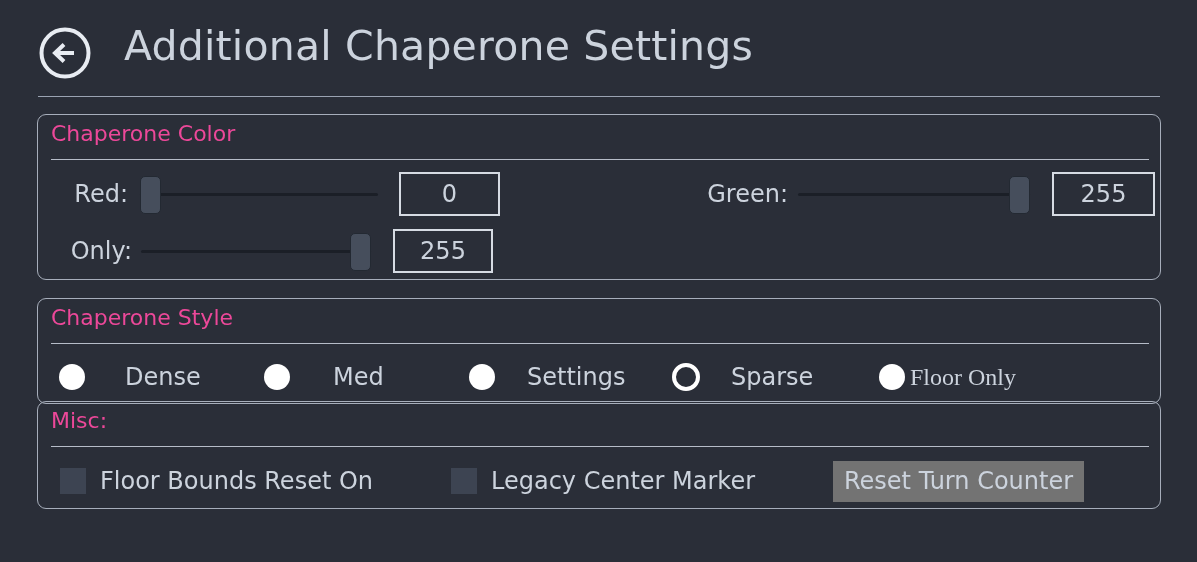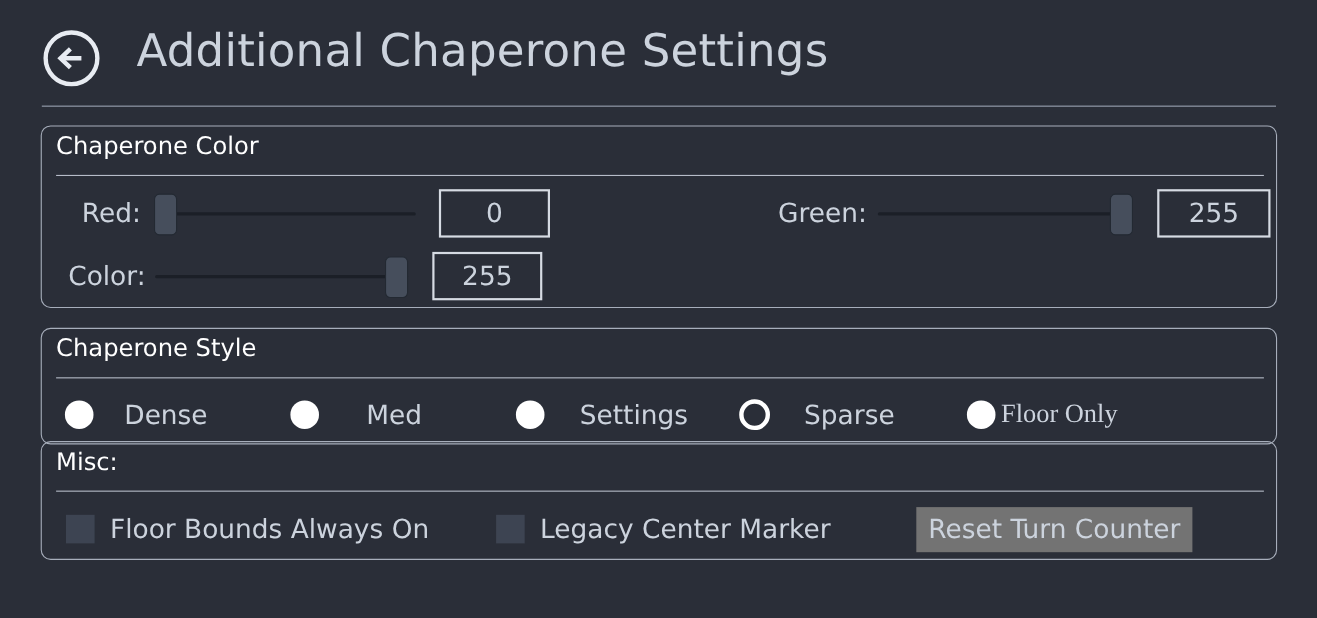--- a/index.html
+++ b/index.html
@@ -64,21 +64,21 @@
     border: 1px solid #a7aebb;
     border-radius: 9px;
     background: transparent;
   }
 
   .group-title {
     position: absolute;
     left: 13px;
     top: 6px;
     font-size: 22px;
-    color: #ffffff;
+    color: #ec4899;
     white-space: nowrap;
   }
 
   .group-rule {
     position: absolute;
     left: 13px;
     height: 1px;
     background: #b6bcc8;
   }
 
@@ -198,21 +198,21 @@
     height: 28px;
   }
 
   .radio-label {
     font-size: 24px;
     color: #ccd3dd;
     white-space: nowrap;
   }
 
   #rb-dense     { left: 21px; }
-  #rb-dense .radio-label     { margin-left: 28px; }
+  #rb-dense .radio-label     { margin-left: 40px; }
   #rb-med       { left: 226px; }
   #rb-med .radio-label       { margin-left: 43px; }
   #rb-squares   { left: 431px; }
   #rb-squares .radio-label   { margin-left: 32px; }
   #rb-sparse    { left: 634px; }
   #rb-sparse .radio-label    { margin-left: 31px; }
   #rb-flooronly { left: 841px; font-family: Liberation Serif, serif; }
   #rb-flooronly .radio-label { margin-left: 5px; }
 
   
@@ -303,21 +303,21 @@
 <div class="slider-row" id="row-green">
   <div class="slider-label">Green:</div>
   <div class="slider-track-wrap">
     <div class="slider-track"></div>
     <div class="slider-handle"></div>
   </div>
   <div class="num-box">255</div>
 </div>
 
 <div class="slider-row" id="row-blue">
-  <div class="slider-label">Color:</div>
+  <div class="slider-label">Only:</div>
   <div class="slider-track-wrap">
     <div class="slider-track"></div>
     <div class="slider-handle"></div>
   </div>
   <div class="num-box">255</div>
 </div>
 
 <div class="groupbox" id="gb-style">
   <div class="group-title">Chaperone Style</div>
   <div class="group-rule"></div>
@@ -353,21 +353,21 @@
 </div>
 
 <div class="groupbox" id="gb-misc">
   <div class="group-title">Misc:</div>
   <div class="group-rule"></div>
 
   <div class="misc-row">
 
     <div class="check-item" id="cb-floorbounds">
       <span class="check-box"></span>
-      <span class="check-label">Floor Bounds Always On</span>
+      <span class="check-label">Floor Bounds Reset On</span>
     </div>
 
     <div class="check-item" id="cb-legacy">
       <span class="check-box"></span>
       <span class="check-label">Legacy Center Marker</span>
     </div>
 
     <div class="reset-btn">Reset Turn Counter</div>
 
   </div>

